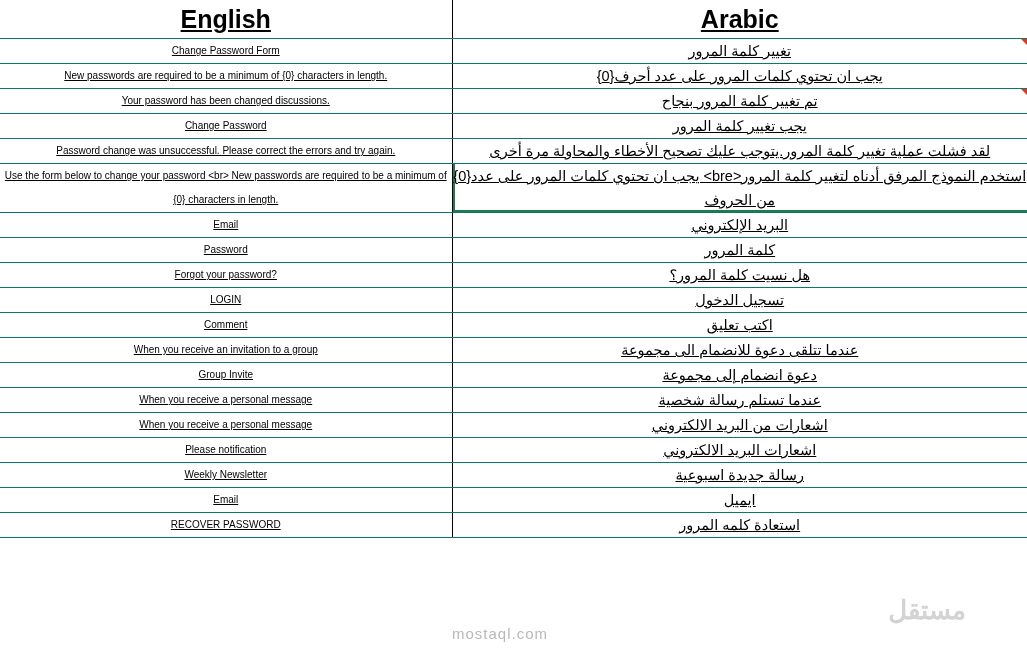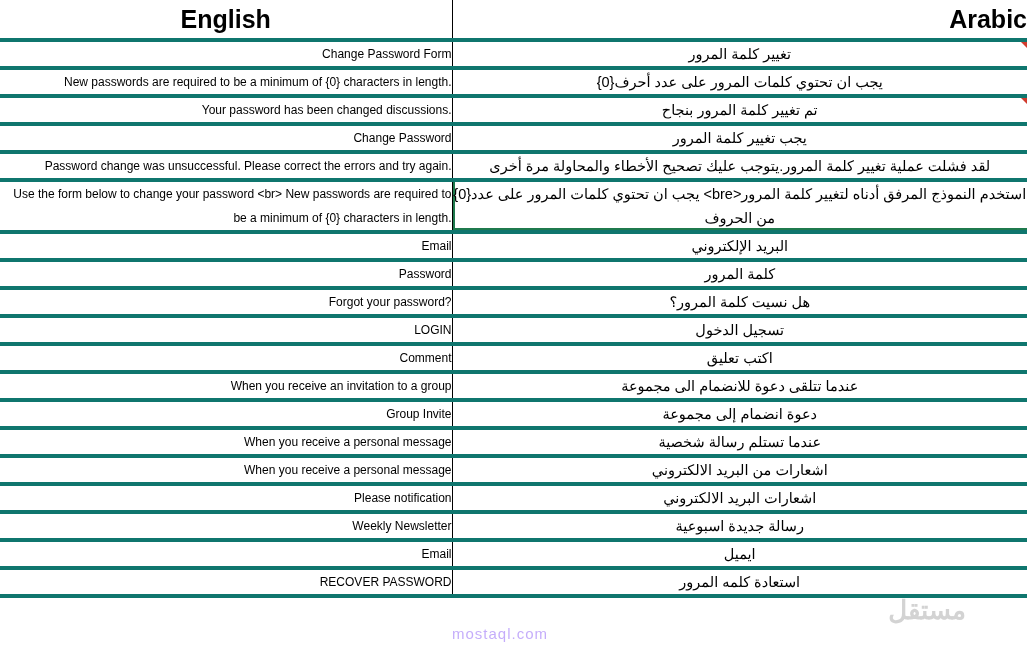--- a/index.html
+++ b/index.html
@@ -18,47 +18,48 @@
   .sheet {
     width: 1027px;
     position: relative;
   }
   table.tbl {
     border-collapse: collapse;
     width: 1027px;
     table-layout: fixed;
   }
   table.tbl td, table.tbl th {
-    border-bottom: 4px solid #0f766e;
+    border-bottom: 1px solid #0f766e;
     padding: 0;
     vertical-align: top;
+    text-decoration: underline;
   }
   .col-en { width: 452px; }
   .col-ar { width: 575px; }
 
   .hdr-row th {
     border-bottom: 1px solid #000000;
     padding: 0;
   }
   .hdr-en, .hdr-ar {
     font-size: 25px;
     font-weight: bold;
     line-height: 38px;
     height: 38px;
     padding: 0 6px;
     white-space: nowrap;
   }
   .hdr-en { text-align: center; }
-  .hdr-ar { text-align: right; direction: rtl; }
+  .hdr-ar { direction: rtl; }
 
   .cell-en {
-    font-size: 12px;
+    font-size: 10px;
     line-height: 24px;
     padding: 0 2px 0 3px;
-    text-align: right;
+    text-align: center;
     border-right: 1px solid #000000;
     word-wrap: break-word;
     margin-top: 28px;
   }
   .cell-ar {
     font-size: 14.5px;
     line-height: 24px;
     padding: 0 4px 0 2px;
     text-align: center;
     direction: rtl;
@@ -97,21 +98,21 @@
   }
   .wm-top {
     font-size: 26px;
     color: #a8a8a8;
     direction: rtl;
     line-height: 28px;
     font-weight: bold;
   }
   .wm-bot {
     font-size: 15px;
-    color: #8b5cf6;
+    color: #737373;
     letter-spacing: 1px;
     line-height: 20px;
   }
 </style>
 </head>
 <body>
 
 <div class="sheet">
   <table class="tbl">
     <colgroup>

